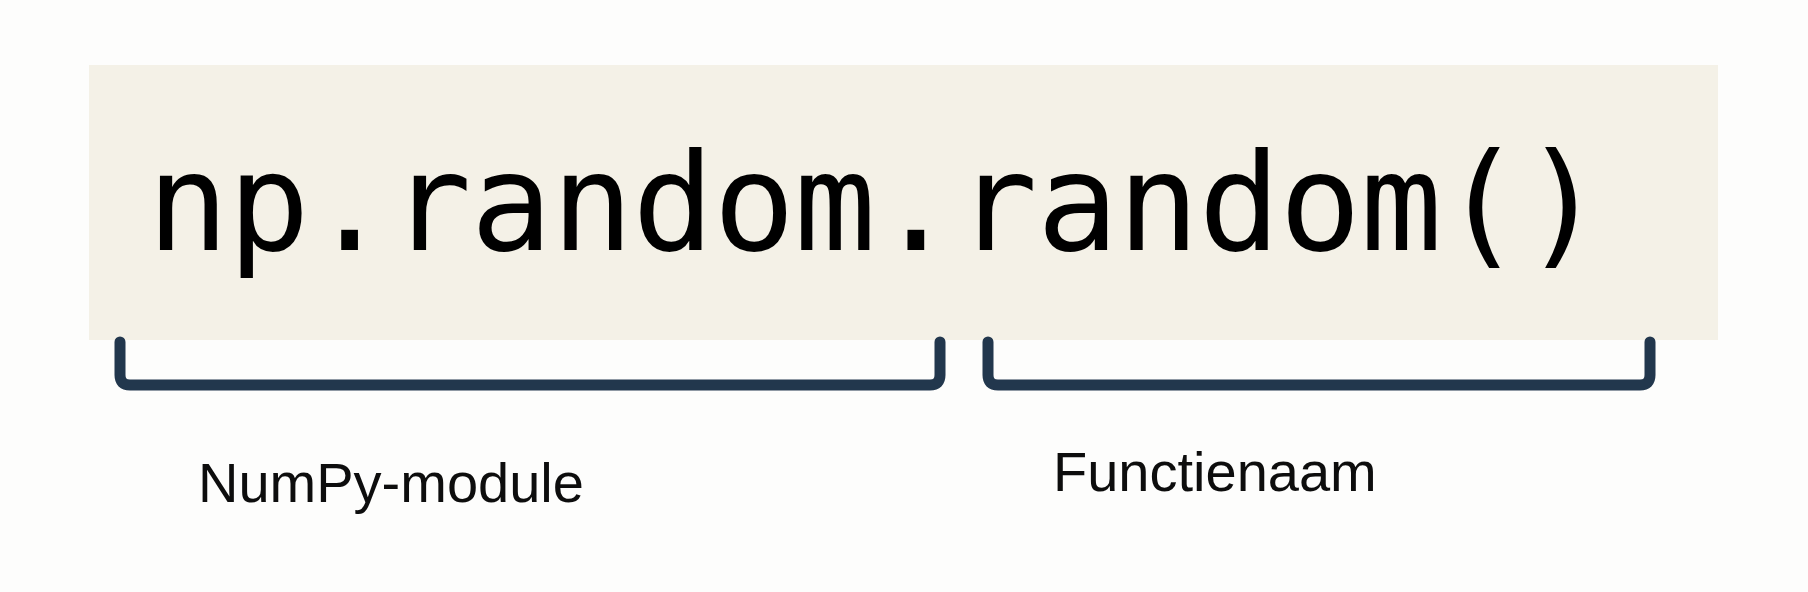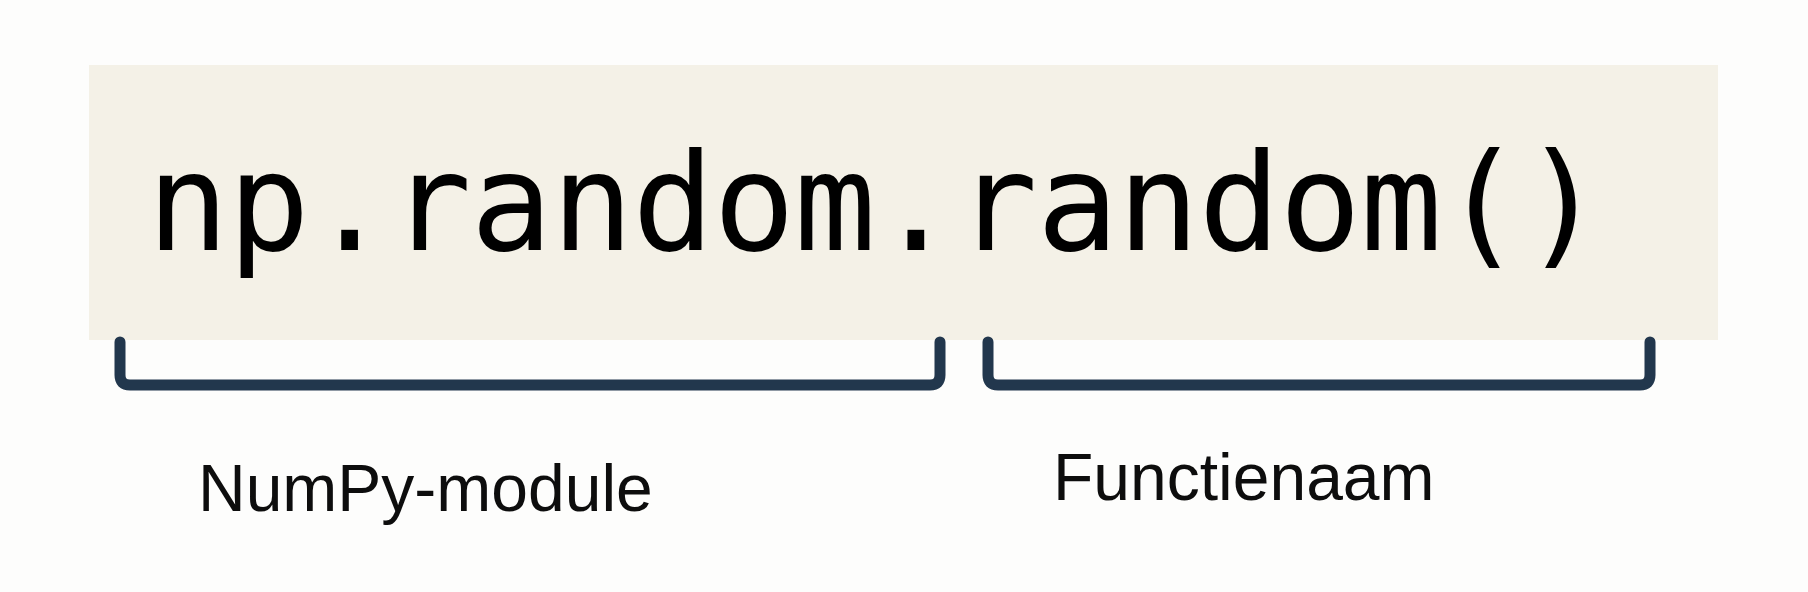--- a/index.html
+++ b/index.html
@@ -54,21 +54,21 @@
     top: 0;
     width: 1808px;
     height: 592px;
     pointer-events: none;
   }
 
   
   .label {
     position: absolute;
     font-family: "Liberation Sans", sans-serif;
-    font-size: 66px;
+    font-size: 56px;
     line-height: 1;
     color: #0d0d0d;
     white-space: nowrap;
     -webkit-font-smoothing: antialiased;
   }
   .label-module {
     left: 198px;
     top: 455px;
   }
   .label-function {

